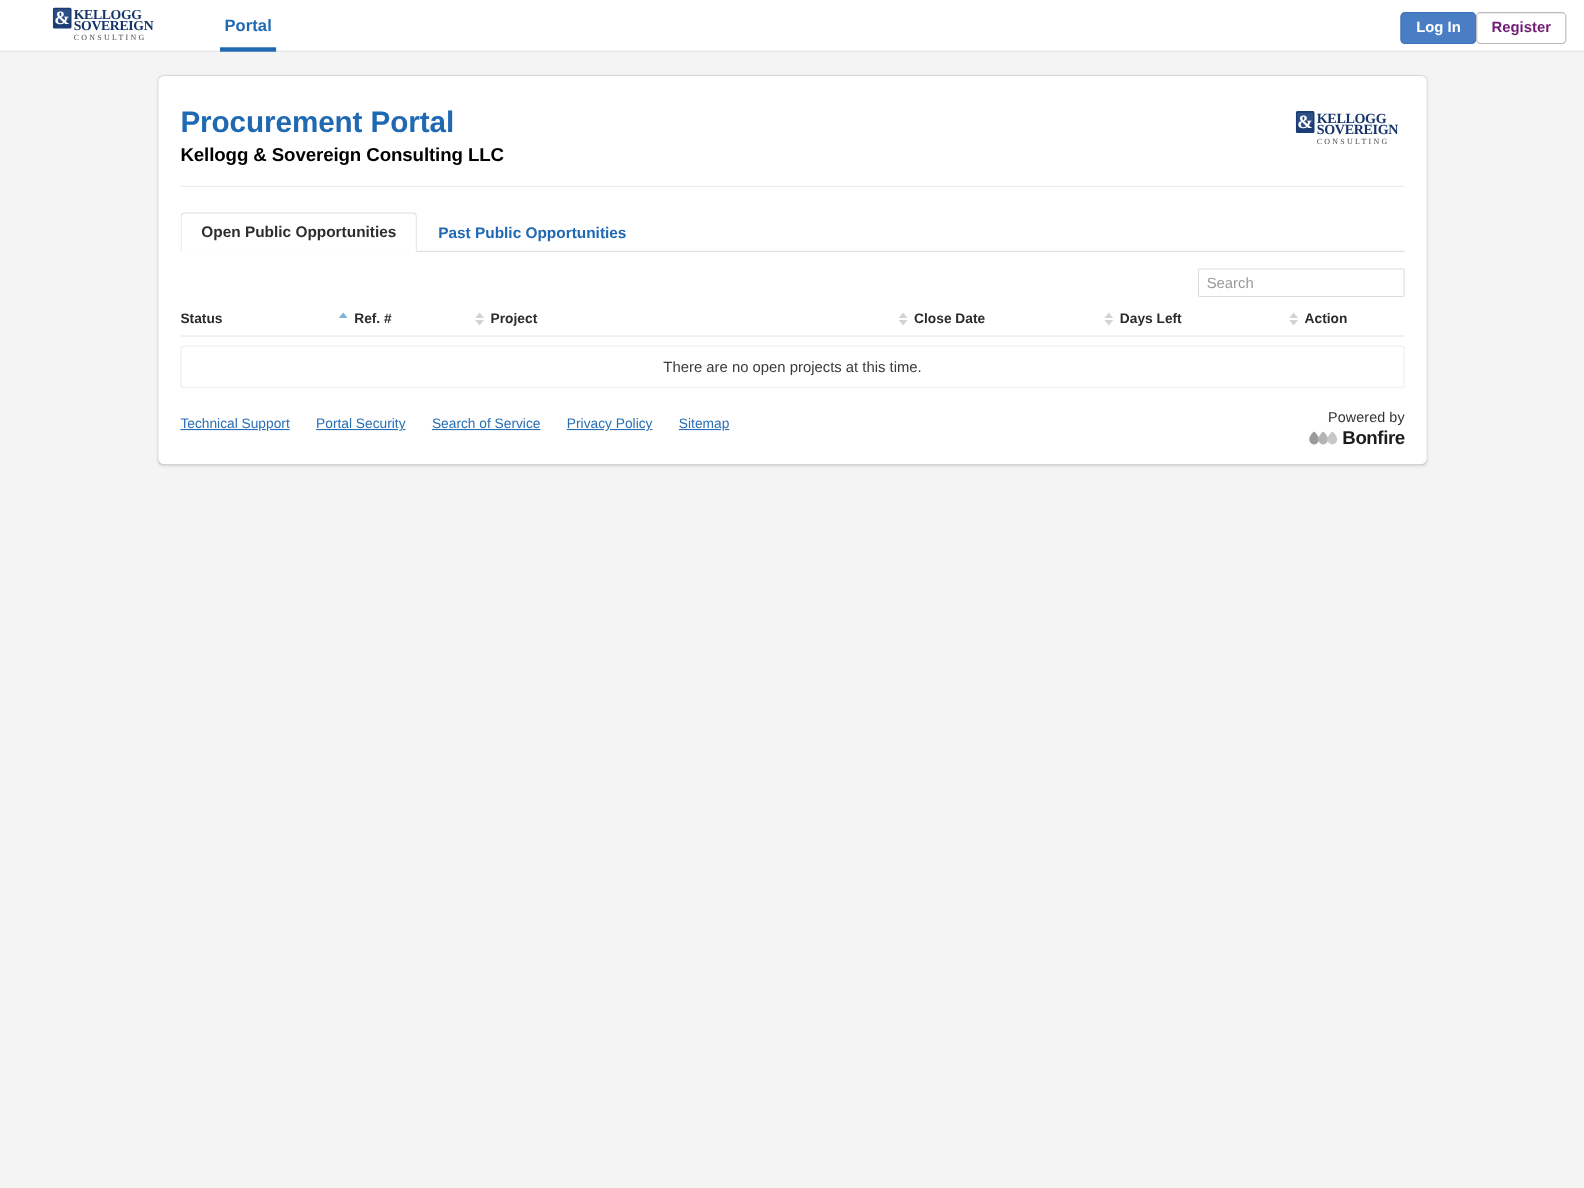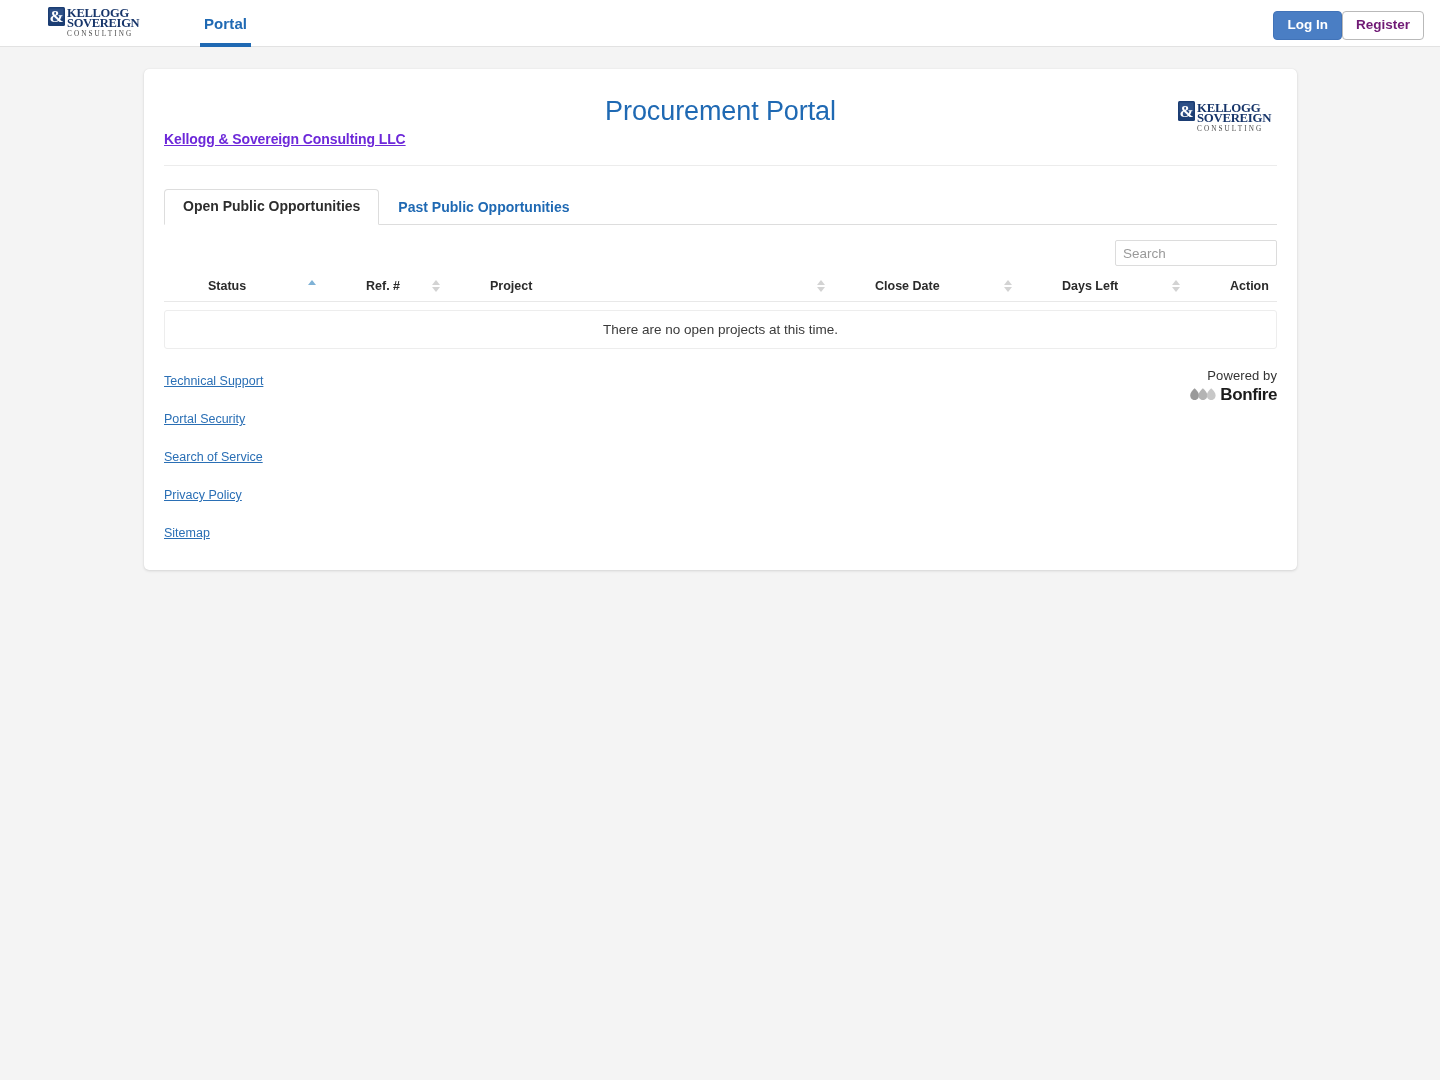--- a/index.html
+++ b/index.html
@@ -104,32 +104,30 @@
   }
 
   .card-head {
     position: relative;
     padding: 0 0 18px 0;
     border-bottom: 1px solid #ececec;
   }
   .page-title {
     color: #1f69b3;
     font-size: 27px;
-    font-weight: normal;
+    font-weight: bold;
     margin: 0 0 4px 0;
     letter-spacing: -0.1px;
-    text-align: center;
   }
   .page-subtitle {
-    color: #6d28d9;
-    font-size: 14px;
+    color: #000000;
+    font-size: 17px;
     font-weight: bold;
     margin: 0;
     letter-spacing: -0.1px;
-    text-decoration: underline;
   }
   .card-logo {
     position: absolute;
     right: 0px;
     top: 4px;
     width: 99px;
     height: 34px;
   }
 
   
@@ -161,21 +159,21 @@
     border-radius: 4px 4px 0 0;
   }
 
   
   .search-row {
     display: flex;
     justify-content: flex-end;
     margin-top: 15px;
   }
   .search-input {
-    width: 162px;
+    width: 188px;
     height: 26px;
     border: 1px solid #dcdcdc;
     border-radius: 2px;
     padding: 3px 7px;
     font-size: 13.5px;
     color: #333;
     font-family: "Liberation Sans", sans-serif;
     outline: none;
     background: #fff;
   }
@@ -192,21 +190,21 @@
   .th {
     display: flex;
     align-items: center;
     font-size: 12.5px;
     font-weight: bold;
     color: #2b2b2b;
     cursor: pointer;
     position: relative;
     user-select: none;
   }
-  .th .label { white-space: nowrap; margin-left: 44px; }
+  .th .label { white-space: nowrap; }
   .sorter {
     width: 11px;
     height: 14px;
     position: relative;
     display: inline-block;
     flex: 0 0 auto;
   }
   .sorter .up, .sorter .down {
     position: absolute;
     left: 1px;
@@ -244,21 +242,21 @@
   }
 
   
   .card-footer {
     position: relative;
     margin-top: 25px;
     padding-bottom: 30px;
     display: flex;
     align-items: center;
   }
-  .footer-links { display: flex; gap: 24px; flex-direction: column; }
+  .footer-links { display: flex; gap: 24px; }
   .footer-link {
     font-size: 12.5px;
     color: #2a6fb5;
     text-decoration: underline;
     cursor: pointer;
   }
   .powered {
     position: absolute;
     right: 0px;
     top: -6px;

